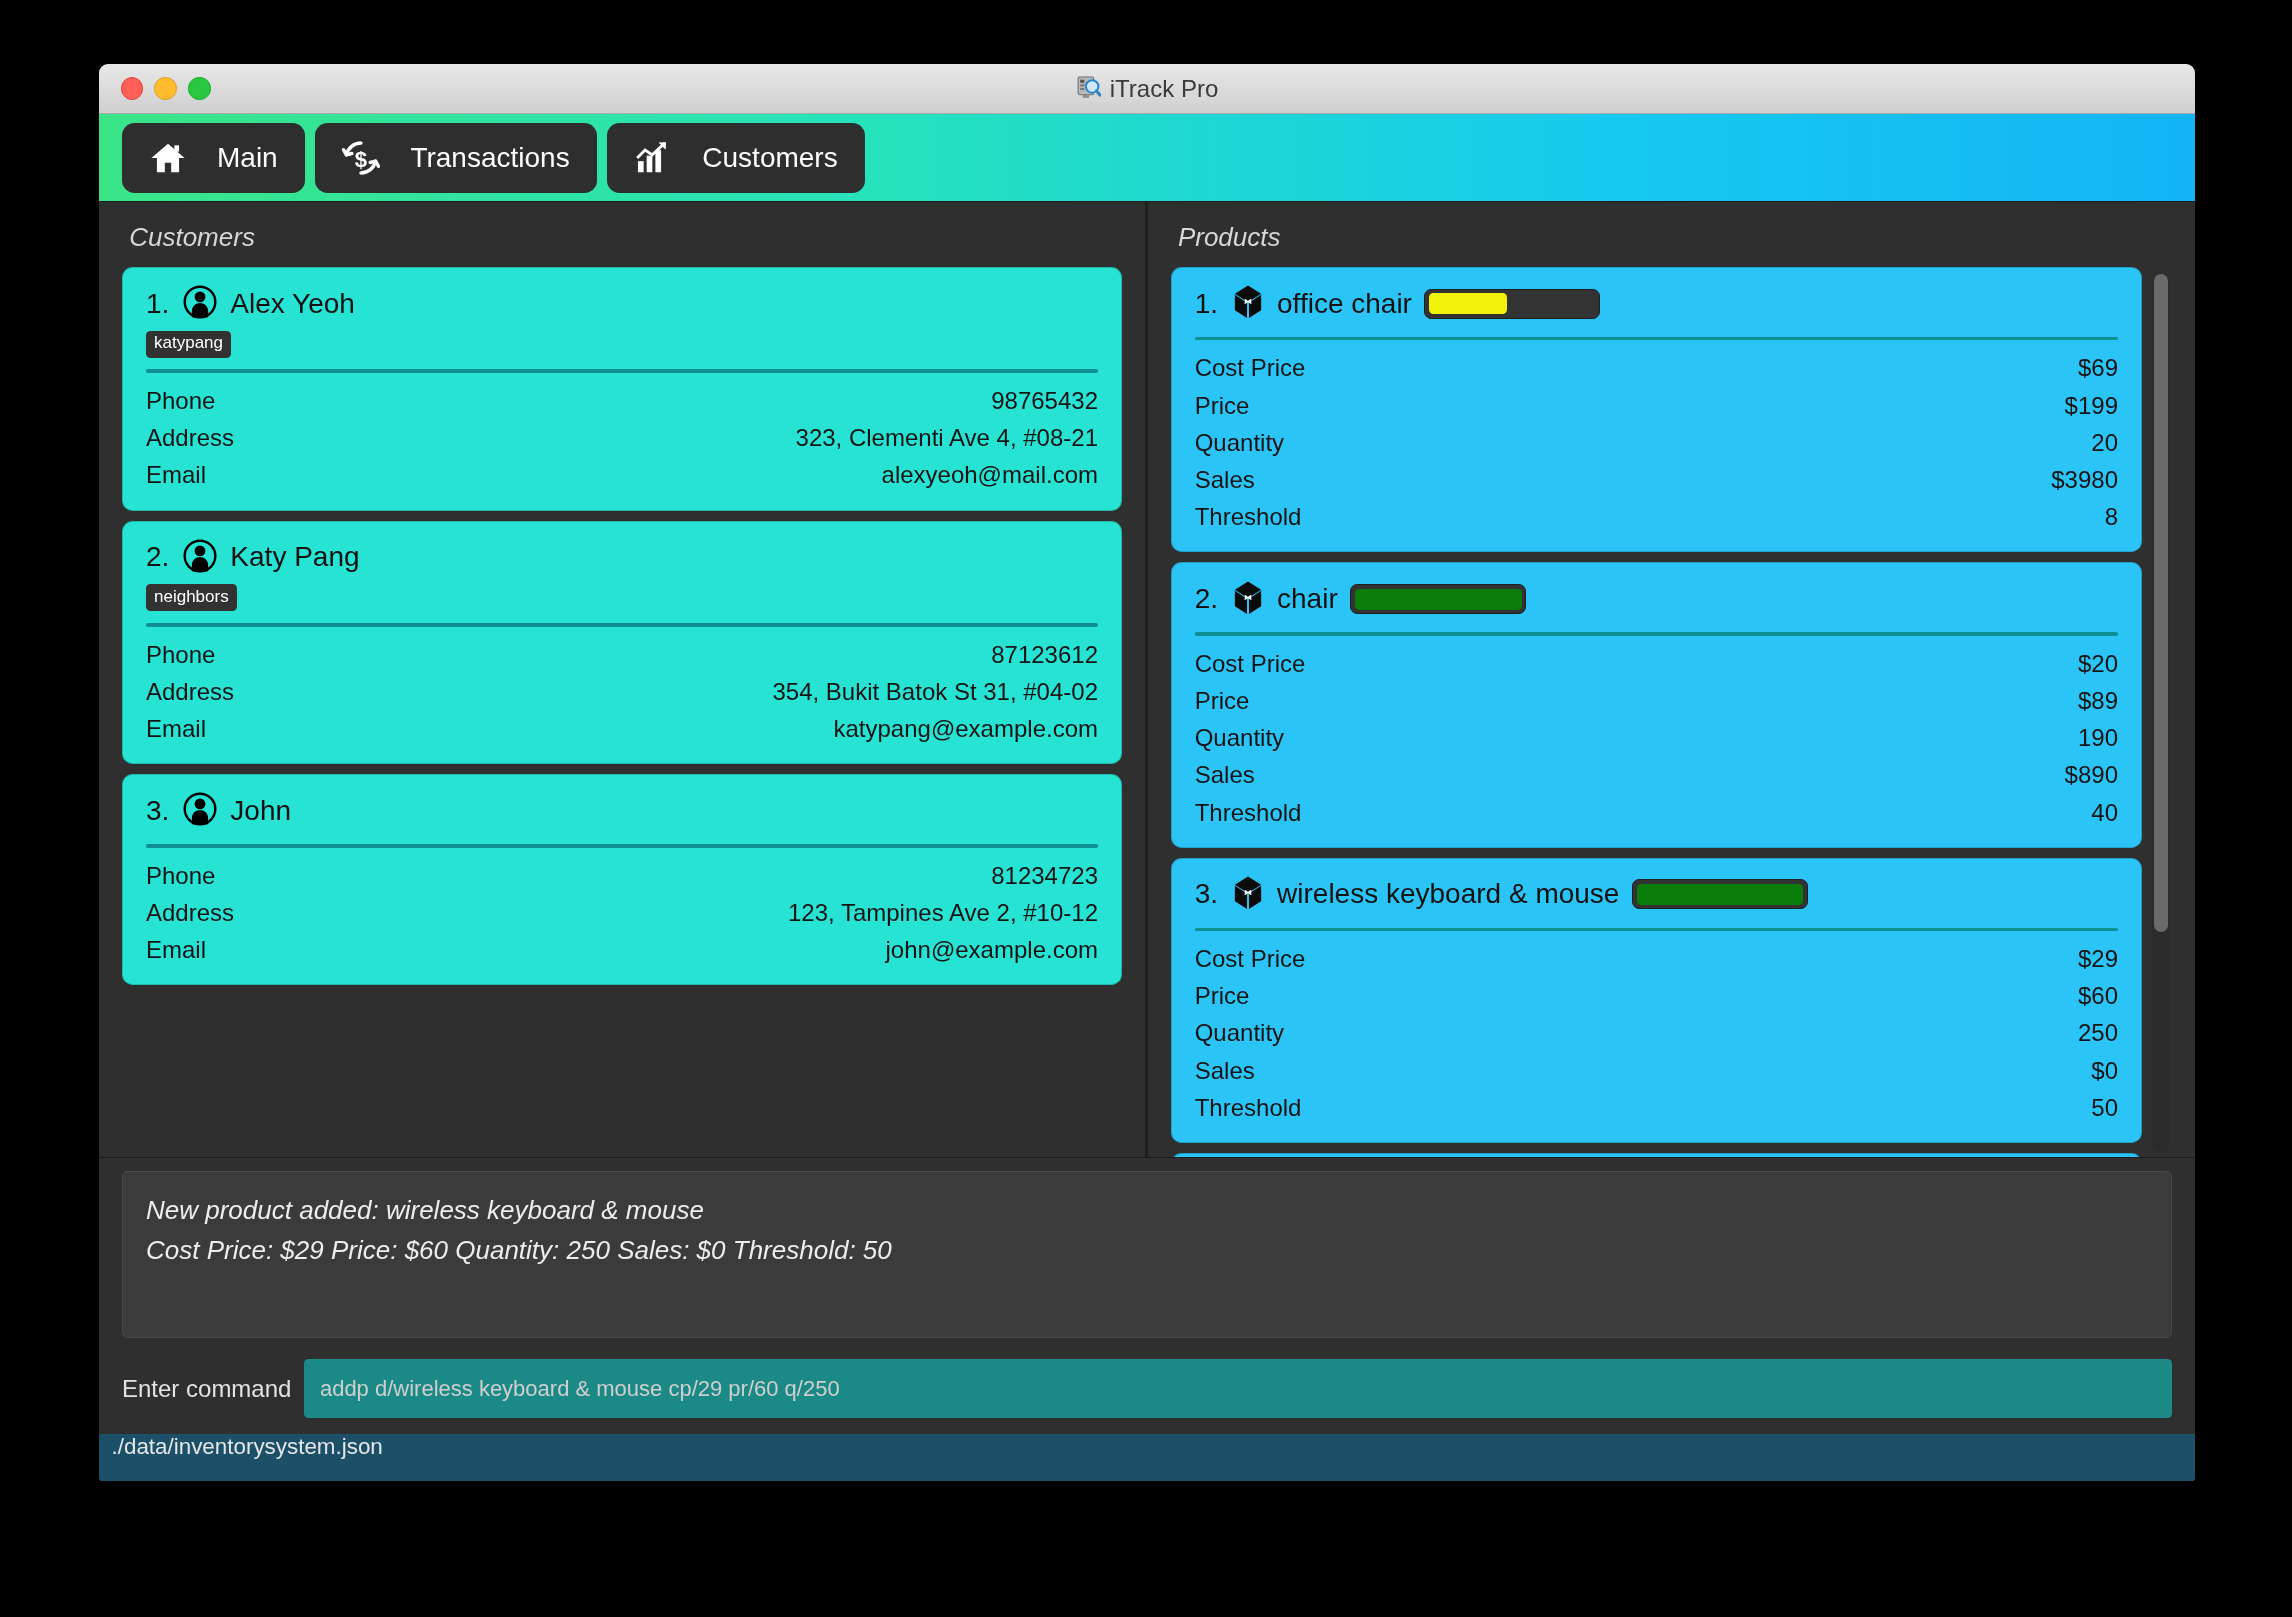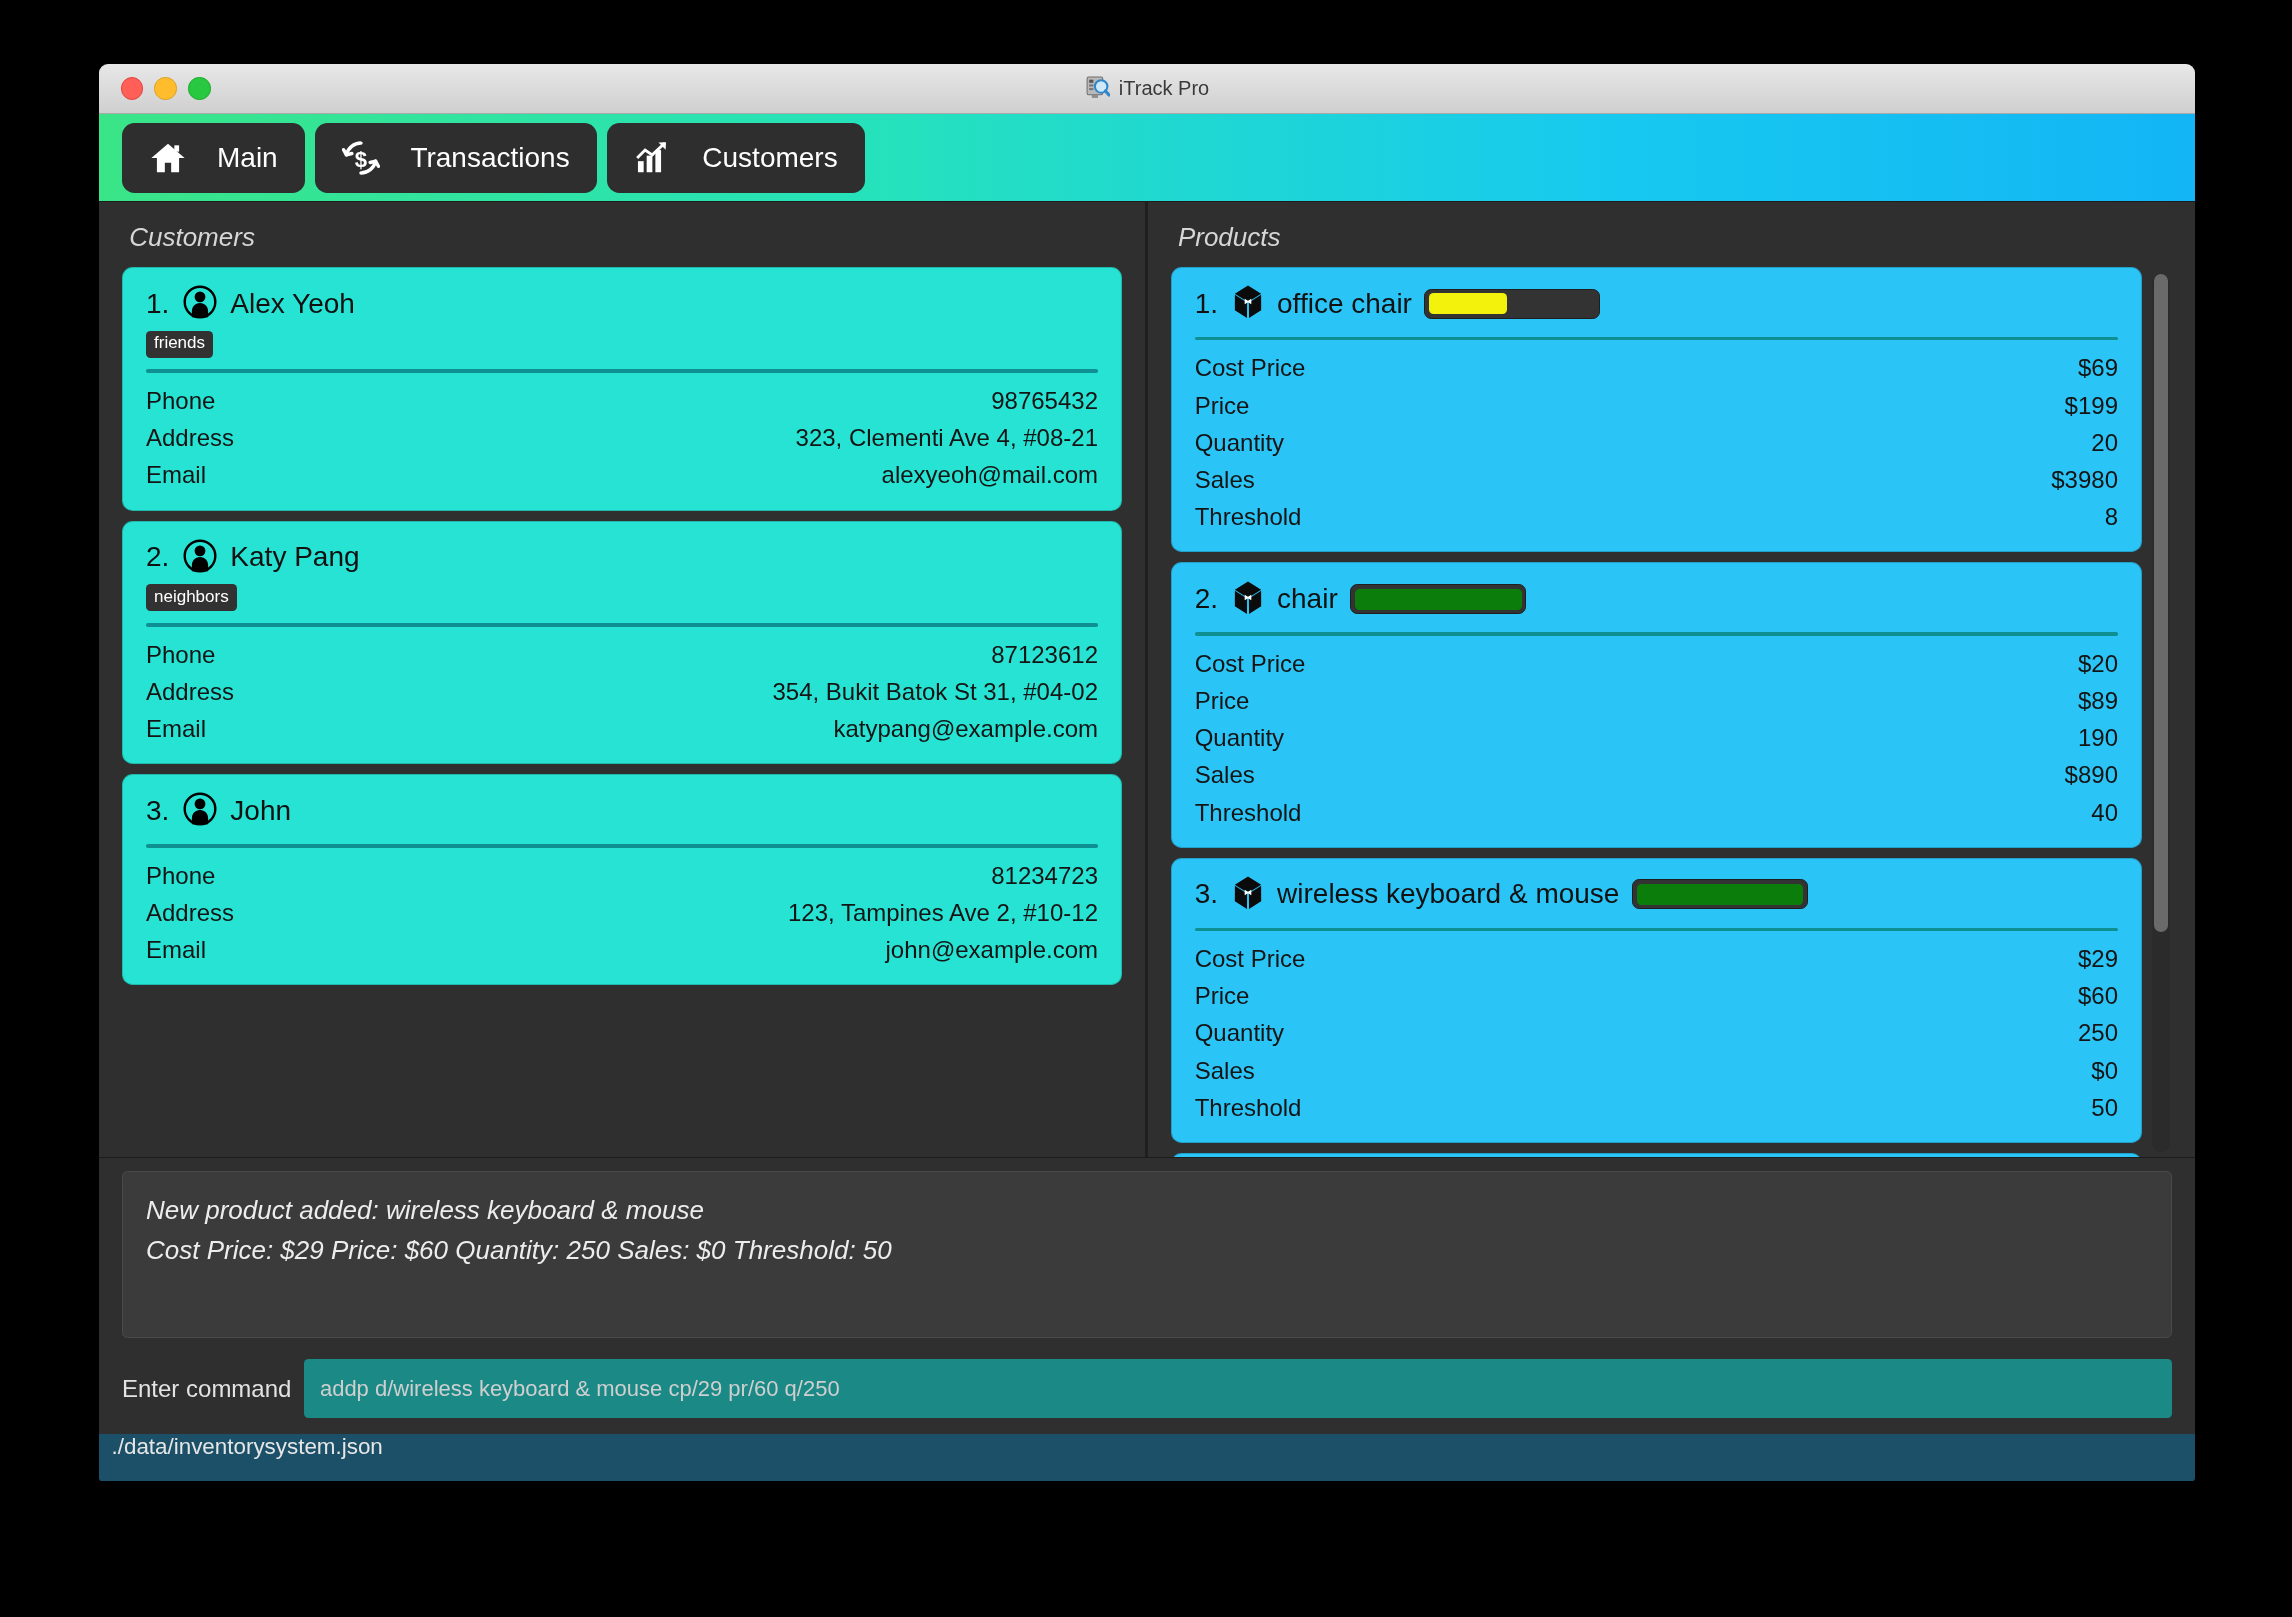--- a/index.html
+++ b/index.html
@@ -32,21 +32,21 @@
   .traffic { display: flex; gap: 11.6px; margin-left: 21.5px; }
   .dot { width: 22.4px; height: 22.4px; border-radius: 50%; }
   .dot.close { background: #ff5f57; border: 0.9px solid #e0443e; }
   .dot.min   { background: #ffbd2e; border: 0.9px solid #dea123; }
   .dot.max   { background: #28c840; border: 0.9px solid #1aab29; }
   #title-wrap {
     position: absolute; left: 0; right: 0; top: 0; bottom: 0;
     display: flex; align-items: center; justify-content: center;
     gap: 9px; pointer-events: none;
   }
-  #title-text { font-size: 20px; color: #3a3a3a; }
+  #title-text { font-size: 24px; color: #3a3a3a; }
 
   
   #tabbar {
     flex: 0 0 88px; height: 88px;
     background: linear-gradient(90deg, #3ae587 0%, #25e2bd 38%, #17c9ef 72%, #13b5f5 100%);
     display: flex; align-items: center;
     padding-left: 23px; gap: 10.7px;
     border-bottom: 1.8px solid #1d1d1d;
   }
   .tab {
@@ -252,21 +252,21 @@
             <div class="card customer">
               <div class="card-head">
                 <span class="card-index">1.</span>
                 <span><svg width="36" height="36" viewBox="0 0 24 24">
                     <circle cx="12" cy="12" r="10.2" fill="none" stroke="#000" stroke-width="1.6"></circle>
                     <circle cx="12" cy="8.6" r="3.6" fill="#000"></circle>
                     <path d="M12 12.6 c-3.3 0-5.4 2.4-5.4 5.6 v4 h10.8 v-4 c0-3.2-2.1-5.6-5.4-5.6z" fill="#000"></path>
                   </svg></span>
                 <span class="card-name">Alex Yeoh</span>
               </div>
-              <div class="tag-row"><span class="tag">friends</span></div>
+              <div class="tag-row"><span class="tag">katypang</span></div>
               <div class="card-rule"></div>
               <div class="field-row">
                 <span>Phone</span>
                 <span>98765432</span>
               </div>
               <div class="field-row">
                 <span>Address</span>
                 <span>323, Clementi Ave 4, #08-21</span>
               </div>
               <div class="field-row">

